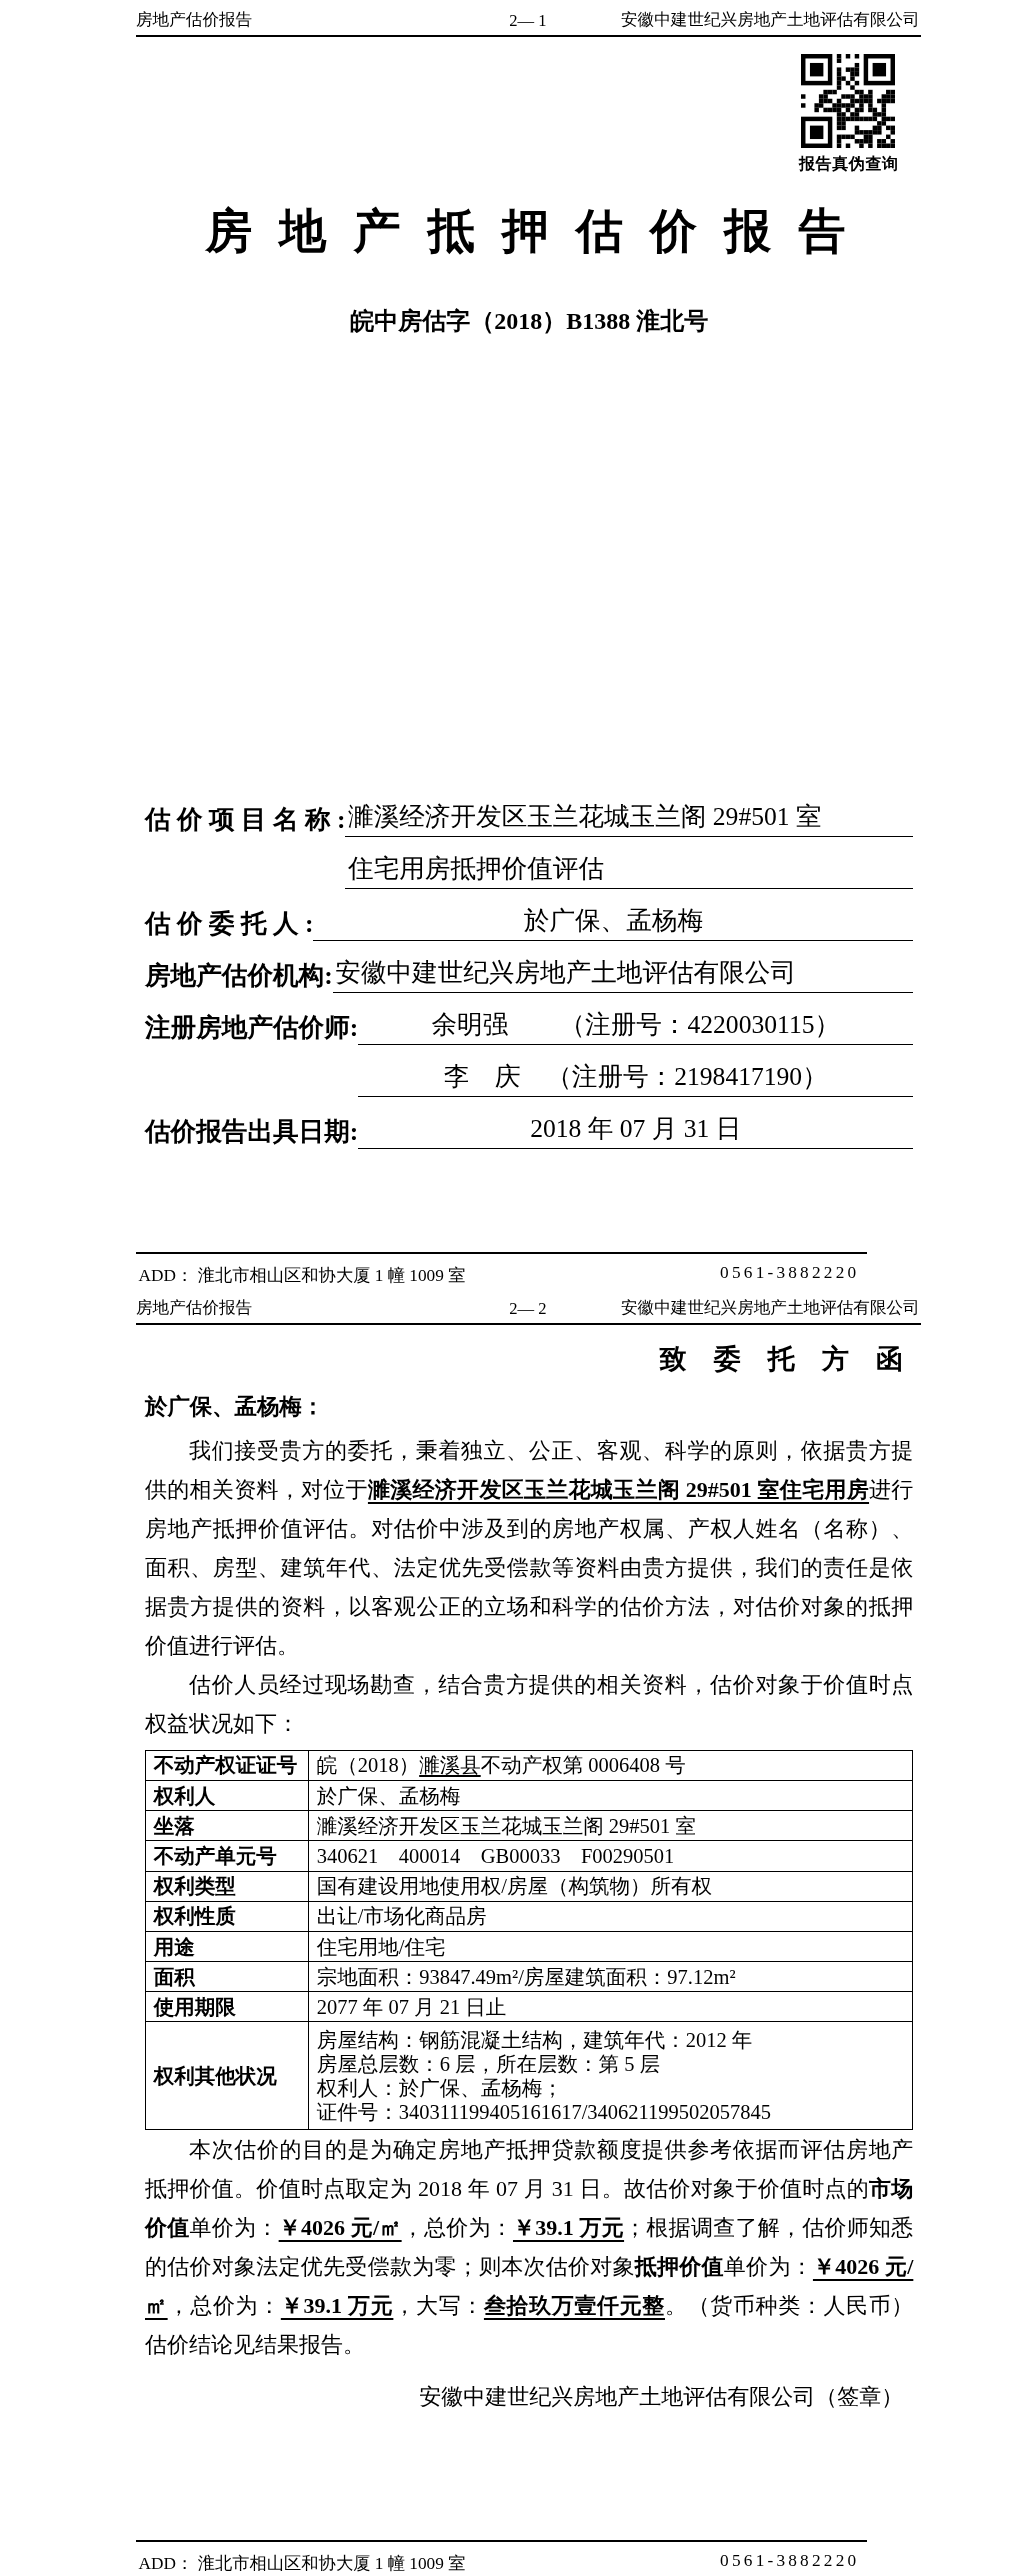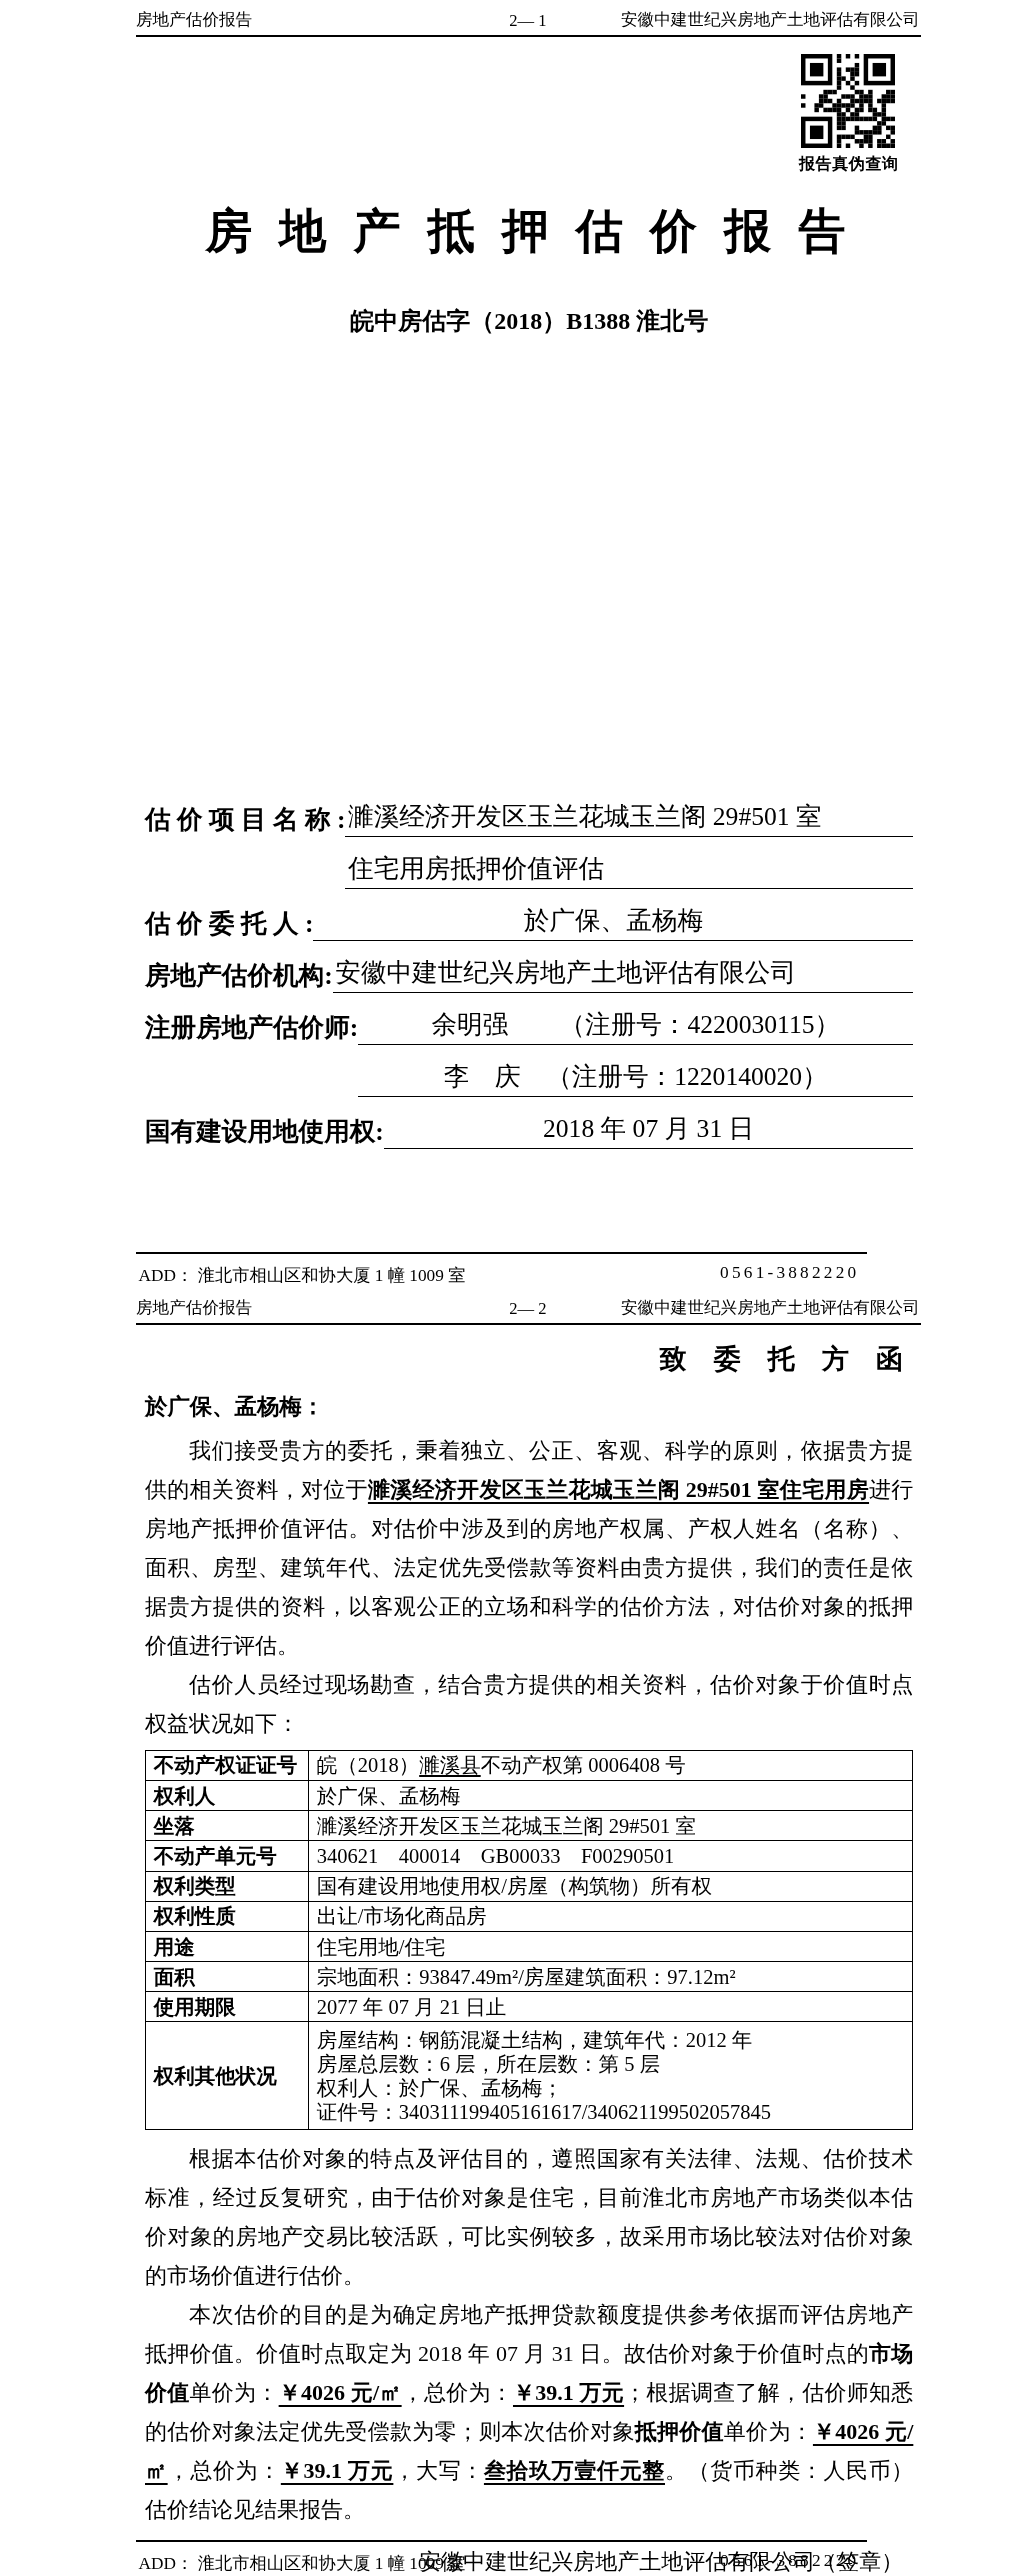--- a/index.html
+++ b/index.html
@@ -241,24 +241,24 @@
         <div class="form-line">
           <span class="form-label">房地产估价机构:</span>
           <span class="form-value">安徽中建世纪兴房地产土地评估有限公司</span>
         </div>
         <div class="form-line">
           <span class="form-label">注册房地产估价师:</span>
           <span class="form-value fv-center">余明强　　（注册号：4220030115）</span>
         </div>
         <div class="form-line">
           <span class="form-label ghost">注册房地产估价师:</span>
-          <span class="form-value fv-center">李　庆　（注册号：1220140020）</span>
-        </div>
-        <div class="form-line">
-          <span class="form-label">国有建设用地使用权:</span>
+          <span class="form-value fv-center">李　庆　（注册号：2198417190）</span>
+        </div>
+        <div class="form-line">
+          <span class="form-label">估价报告出具日期:</span>
           <span class="form-value fv-center">2018 年 07 月 31 日</span>
         </div>
       </div>
     </div>
 
     <div class="page-footer">
       <span class="footer-address">ADD： 淮北市相山区和协大厦 1 幢 1009 室</span>
       <span class="footer-phone">0561-3882220</span>
     </div>
   </div>
@@ -321,21 +321,20 @@
             <td class="cell-lines">
               <div>房屋结构：钢筋混凝土结构，建筑年代：2012 年</div>
               <div>房屋总层数：6 层，所在层数：第 5 层</div>
               <div>权利人：於广保、孟杨梅；</div>
               <div>证件号：340311199405161617/340621199502057845</div>
             </td>
           </tr>
         </tbody>
       </table>
 
-      <p class="body-p p-first">根据本估价对象的特点及评估目的，遵照国家有关法律、法规、估价技术标准，经过反复研究，由于估价对象是住宅，目前淮北市房地产市场类似本估价对象的房地产交易比较活跃，可比实例较多，故采用市场比较法对估价对象的市场价值进行估价。</p>
 
       <p class="body-p"><span>本次估价的目的是为确定房地产抵押贷款额度提供参考依据而评估房地产抵押价值。价值时点取定为 2018 年 07 月 31 日。故估价对象于价值时点的</span><span class="b">市场价值</span><span>单价为：</span><span class="bu">￥4026 元/㎡</span><span>，总价为：</span><span class="bu">￥39.1 万元</span><span>；根据调查了解，估价师知悉的估价对象法定优先受偿款为零；则本次估价对象</span><span class="b">抵押价值</span><span>单价为：</span><span class="bu">￥4026 元/㎡</span><span>，总价为：</span><span class="bu">￥39.1 万元</span><span>，大写：</span><span class="bu">叁拾玖万壹仟元整</span><span>。（货币种类：人民币）　估价结论见结果报告。</span></p>
 
       <div class="sign-company">安徽中建世纪兴房地产土地评估有限公司（签章）</div>
 
     </div>
 
     <div class="page-footer">
       <span class="footer-address">ADD： 淮北市相山区和协大厦 1 幢 1009 室</span>
       <span class="footer-phone">0561-3882220</span>

